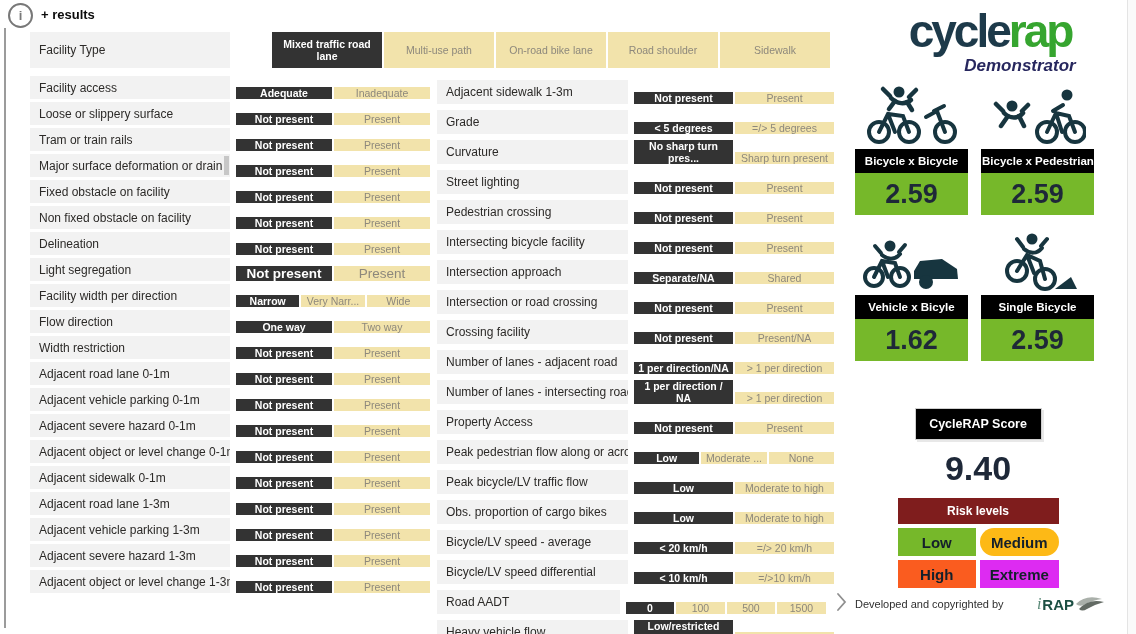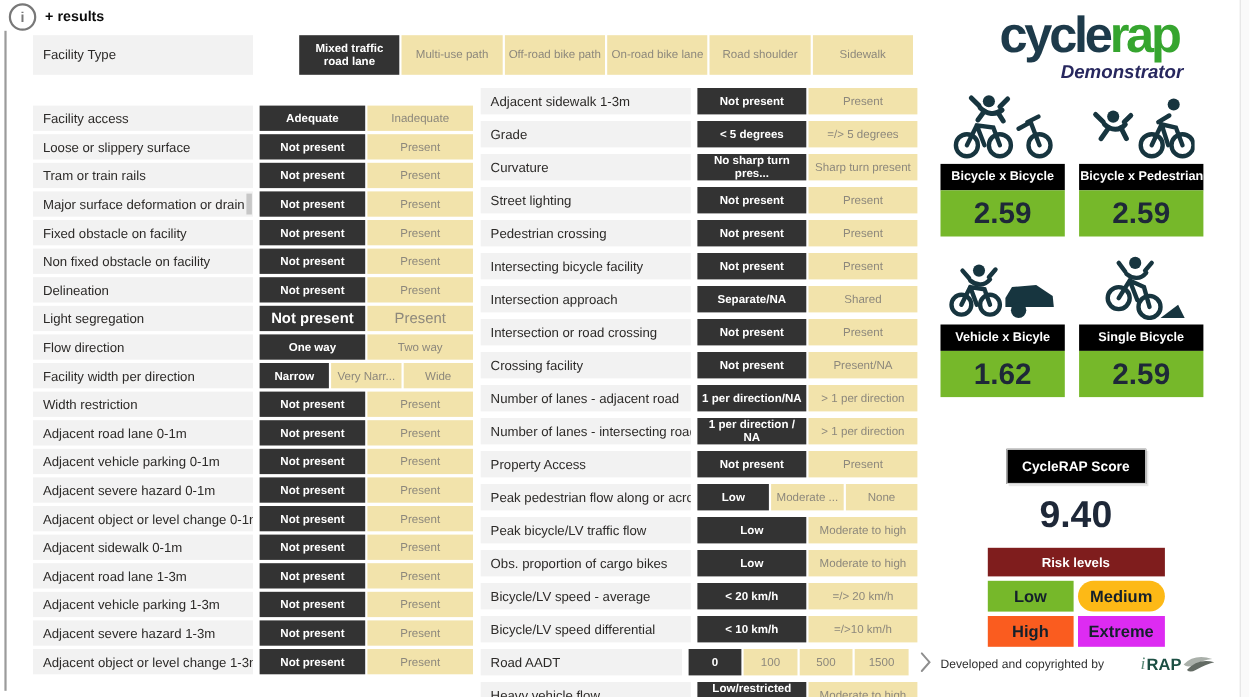--- a/index.html
+++ b/index.html
@@ -13,30 +13,30 @@
              color:#787878;font-weight:700;font-size:13px;display:flex;align-items:center;justify-content:center;cursor:pointer;}
   .results-title{position:absolute;left:41px;top:7px;font-size:13px;font-weight:700;color:#0b0b0b;}
 
   
   .ft-row{position:absolute;left:30px;top:32px;width:800px;display:flex;gap:6px;}
   .ft-label{width:200px;height:36px;background:var(--label-bg);color:#2c2a28;font-size:12px;display:flex;align-items:center;padding-left:9px;box-sizing:border-box;}
   .ft-buttons{flex:1;display:flex;gap:2px;margin-left:36px;}
   .ft-buttons .opt{height:36px;font-size:10.5px;line-height:1.15;}
 
   .col{position:absolute;display:flex;flex-direction:column;}
-  .col1{left:30px;top:96px;width:400px;gap:3px;}
+  .col1{left:30px;top:76px;width:400px;gap:3px;}
   .col2{left:437px;top:80px;width:412px;gap:6px;}
   .form-row{display:flex;gap:6px;align-items:stretch;}
   .col1 .form-row{height:23px;}
   .col2 .form-row{height:24px;}
   .row-label{background:var(--label-bg);color:#2c2a28;font-size:12px;display:flex;align-items:center;
              padding-left:9px;box-sizing:border-box;position:relative;white-space:nowrap;overflow:hidden;}
   .col1 .row-label{width:200px;}
   .col2 .row-label{width:191px;}
-  .row-options{display:flex;gap:2px;flex:1;}
+  .row-options{display:flex;gap:2px;flex:1;align-items:flex-end;}
   .col2 .row-options{flex:0 0 200px;}
   .opt{flex:1;border:none;margin:0;padding:0 2px;font-family:inherit;font-size:10.5px;cursor:pointer;
        background:var(--unsel);color:var(--unsel-text);display:flex;align-items:center;justify-content:center;text-align:center;}
   .opt.sel{background:var(--sel);color:#fff;font-weight:700;}
   .form-row.large .opt{font-size:13.5px;}
   .mini-thumb{position:absolute;right:1px;top:2px;width:5px;height:19px;background:#c7c7c7;cursor:pointer;}
   .more{width:14px;display:flex;align-items:center;margin-left:4px;cursor:pointer;}
 
   
   .panel{position:absolute;left:853px;top:0;width:274px;height:634px;}
@@ -75,21 +75,20 @@
   <div class="left-line"></div>
 
   <div class="info-icon">i</div>
   <div class="results-title">+ results</div>
 
   <div class="ft-row">
     <div class="ft-label">Facility Type</div>
     <div class="ft-buttons" id="ft-buttons">
         <button class="opt sel">Mixed traffic road lane</button>
         <button class="opt">Multi-use path</button>
-        <button class="opt">Off-road bike path</button>
         <button class="opt">On-road bike lane</button>
         <button class="opt">Road shoulder</button>
         <button class="opt">Sidewalk</button>
       </div>
   </div>
 
   <div class="col col1" id="col1">
       <div class="form-row">
         <div class="row-label">Facility access</div>
         <div class="row-options">
@@ -140,32 +139,32 @@
         </div>
       </div>
       <div class="form-row large">
         <div class="row-label">Light segregation</div>
         <div class="row-options">
           <button class="opt sel">Not present</button>
           <button class="opt">Present</button>
         </div>
       </div>
       <div class="form-row">
-        <div class="row-label">Flow direction</div>
-        <div class="row-options">
-          <button class="opt sel">One way</button>
-          <button class="opt">Two way</button>
-        </div>
-      </div>
-      <div class="form-row">
         <div class="row-label">Facility width per direction</div>
         <div class="row-options">
           <button class="opt sel">Narrow</button>
           <button class="opt">Very Narr...</button>
           <button class="opt">Wide</button>
+        </div>
+      </div>
+      <div class="form-row">
+        <div class="row-label">Flow direction</div>
+        <div class="row-options">
+          <button class="opt sel">One way</button>
+          <button class="opt">Two way</button>
         </div>
       </div>
       <div class="form-row">
         <div class="row-label">Width restriction</div>
         <div class="row-options">
           <button class="opt sel">Not present</button>
           <button class="opt">Present</button>
         </div>
       </div>
       <div class="form-row">

